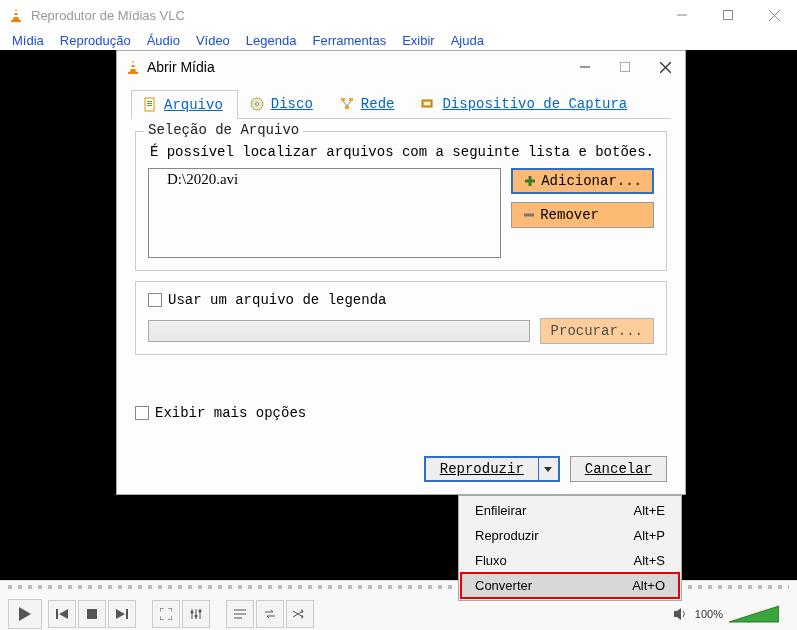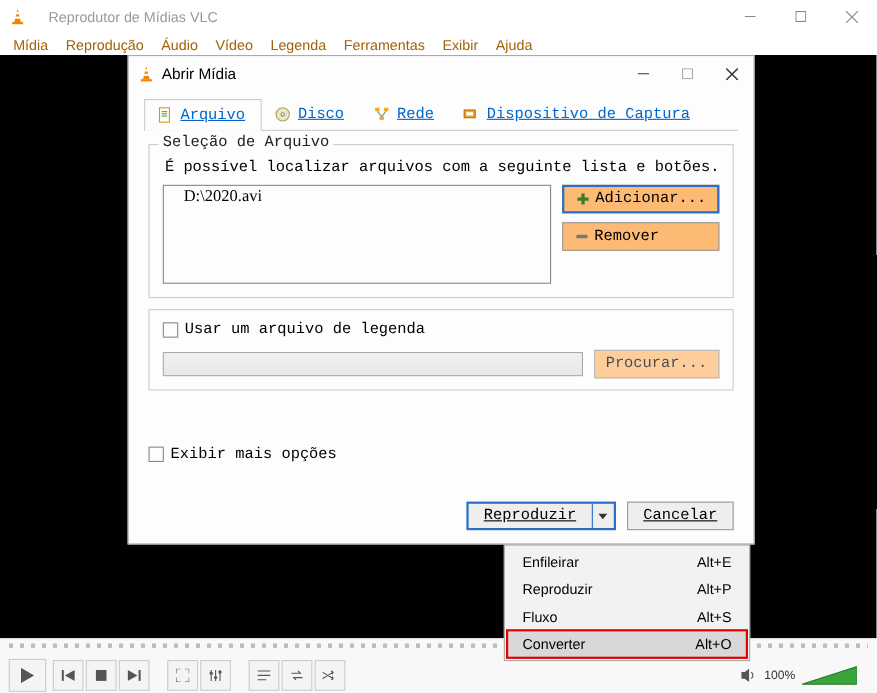--- a/index.html
+++ b/index.html
@@ -1,25 +1,25 @@
 <!DOCTYPE html>
 <html><head>
 <meta charset="utf-8">
 <style>
 * { box-sizing: border-box; margin: 0; padding: 0; }
 body { font-family: "Segoe UI", Tahoma, sans-serif; font-size: 13px; background: #fff; width: 797px; height: 630px; overflow: hidden; position: relative; }
 .mono { font-family: "Courier New", monospace; font-size: 14px; }
 
 
 .main-titlebar { height: 30px; background: #fff; display: flex; align-items: center; padding-left: 8px; }
-.main-titlebar .title { color: #999; font-size: 13px; margin-left: 20px; }
+.main-titlebar .title { color: #999; font-size: 13px; margin-left: 7px; }
 .main-titlebar .win-controls { margin-left: auto; display: flex; }
 .main-titlebar .win-btn { width: 46px; height: 30px; display: flex; align-items: center; justify-content: center; color: #888; }
 .menubar { height: 20px; display: flex; align-items: center; padding-left: 6px; gap: 4px; }
-.menubar span { color: #a16207; font-size: 13px; padding: 0 6px; }
+.menubar span { color: #1d4ed8; font-size: 13px; padding: 0 6px; }
 .video-area { background: #000; width: 100%; height: 530px; position: relative; }
 
 
 .dialog { position: absolute; left: 116px; top: 50px; width: 570px; height: 445px; background: #fdfdfd; border: 1px solid #aaa; z-index: 10; }
 .dlg-titlebar { height: 32px; display: flex; align-items: center; padding-left: 8px; }
 .dlg-titlebar .dlg-title { font-size: 14px; margin-left: 6px; }
 .dlg-titlebar .win-controls { margin-left: auto; display: flex; }
 .dlg-titlebar .win-btn { width: 40px; height: 32px; display: flex; align-items: center; justify-content: center; color: #333; }
 
 

